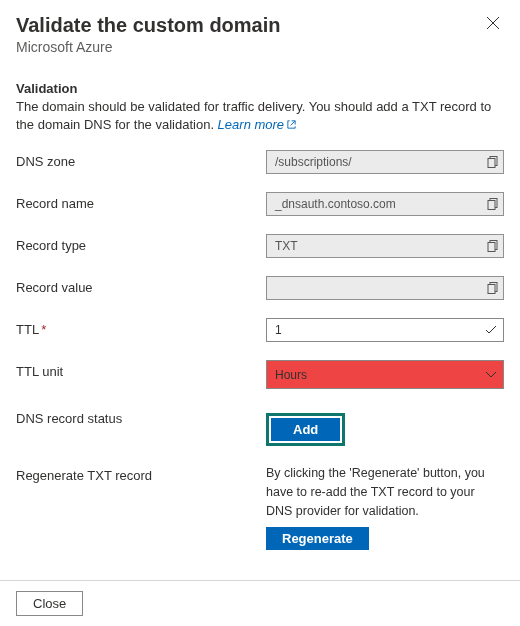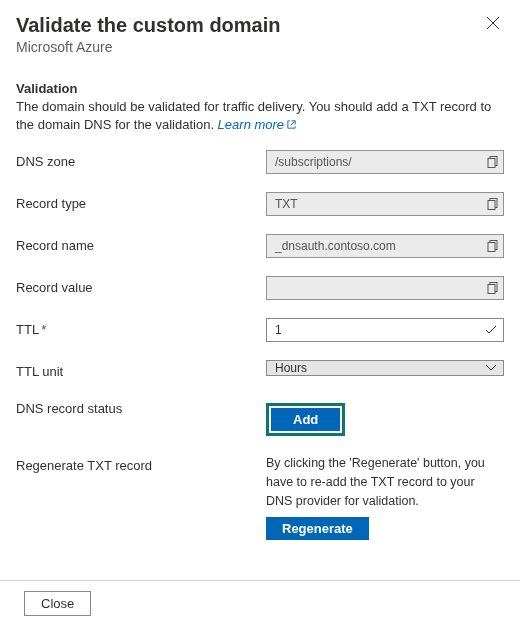--- a/index.html
+++ b/index.html
@@ -115,23 +115,23 @@
     background: #ffffff;
     font-size: 12px;
     color: #323130;
     padding: 0 24px 0 8px;
     width: 100%;
   }
   .select-input {
     position: relative;
     display: flex;
     align-items: center;
-    height: 16px;
+    height: 29px;
     border: 1px solid #8a8886;
-    background: #e5e5e5;
+    background: #ef4444;
     font-size: 12px;
     color: #323130;
     padding: 0 24px 0 8px;
     width: 100%;
     cursor: pointer;
   }
   .chev, .check {
     position: absolute;
     right: 6px;
     top: 50%;
@@ -176,21 +176,21 @@
     margin-top: 6px;
   }
   .btn-highlight-box .btn-primary {
     margin-top: 0;
     padding: 4px 22px;
   }
   .footer {
     position: absolute;
     left: 0; right: 0; bottom: 0;
     border-top: 1px solid #d6d6d6;
-    padding: 10px 24px;
+    padding: 10px 16px;
     background: #ffffff;
   }
   .btn-secondary {
     background: #ffffff;
     color: #323130;
     border: 1px solid #8a8886;
     font-size: 13px;
     padding: 4px 16px;
     cursor: pointer;
   }
@@ -231,50 +231,50 @@
             <svg width="12" height="13" viewBox="0 0 12 13">
                 <rect x="3" y="1" width="7" height="9" fill="none" stroke="#555"></rect>
                 <rect x="1" y="3" width="7" height="9" fill="#ebebeb" stroke="#555"></rect>
               </svg>
           </span>
         </div>
       </div>
     </div>
 
     <div class="row">
+      <div class="label">Record name</div>
+      <div class="field">
+        <div class="ro-input">
+          <span>_dnsauth.contoso.com</span>
+          <span class="copy-icon">
+            <svg width="12" height="13" viewBox="0 0 12 13">
+                <rect x="3" y="1" width="7" height="9" fill="none" stroke="#555"></rect>
+                <rect x="1" y="3" width="7" height="9" fill="#ebebeb" stroke="#555"></rect>
+              </svg>
+          </span>
+        </div>
+      </div>
+    </div>
+
+    <div class="row">
       <div class="label">Record type</div>
       <div class="field">
         <div class="ro-input">
           <span>TXT</span>
           <span class="copy-icon">
             <svg width="12" height="13" viewBox="0 0 12 13">
                 <rect x="3" y="1" width="7" height="9" fill="none" stroke="#555"></rect>
                 <rect x="1" y="3" width="7" height="9" fill="#ebebeb" stroke="#555"></rect>
               </svg>
           </span>
         </div>
       </div>
     </div>
 
     <div class="row">
-      <div class="label">Record name</div>
-      <div class="field">
-        <div class="ro-input">
-          <span>_dnsauth.contoso.com</span>
-          <span class="copy-icon">
-            <svg width="12" height="13" viewBox="0 0 12 13">
-                <rect x="3" y="1" width="7" height="9" fill="none" stroke="#555"></rect>
-                <rect x="1" y="3" width="7" height="9" fill="#ebebeb" stroke="#555"></rect>
-              </svg>
-          </span>
-        </div>
-      </div>
-    </div>
-
-    <div class="row">
       <div class="label">Record value</div>
       <div class="field">
         <div class="ro-input empty">
           <span></span>
           <span class="copy-icon">
             <svg width="12" height="13" viewBox="0 0 12 13">
                 <rect x="3" y="1" width="7" height="9" fill="none" stroke="#555"></rect>
                 <rect x="1" y="3" width="7" height="9" fill="#ebebeb" stroke="#555"></rect>
               </svg>
           </span>

